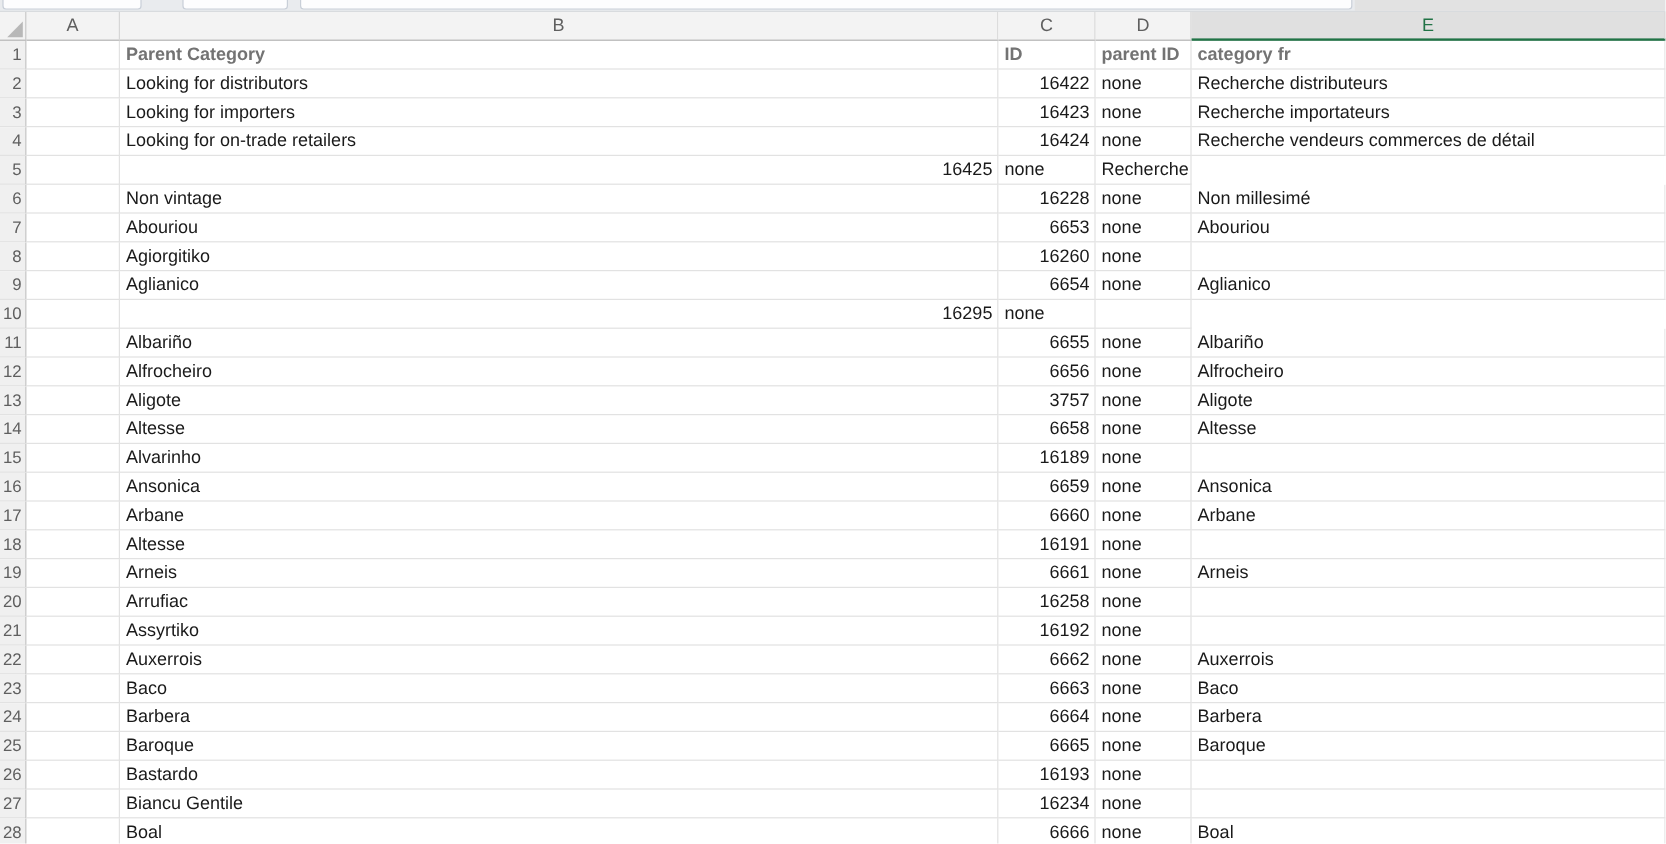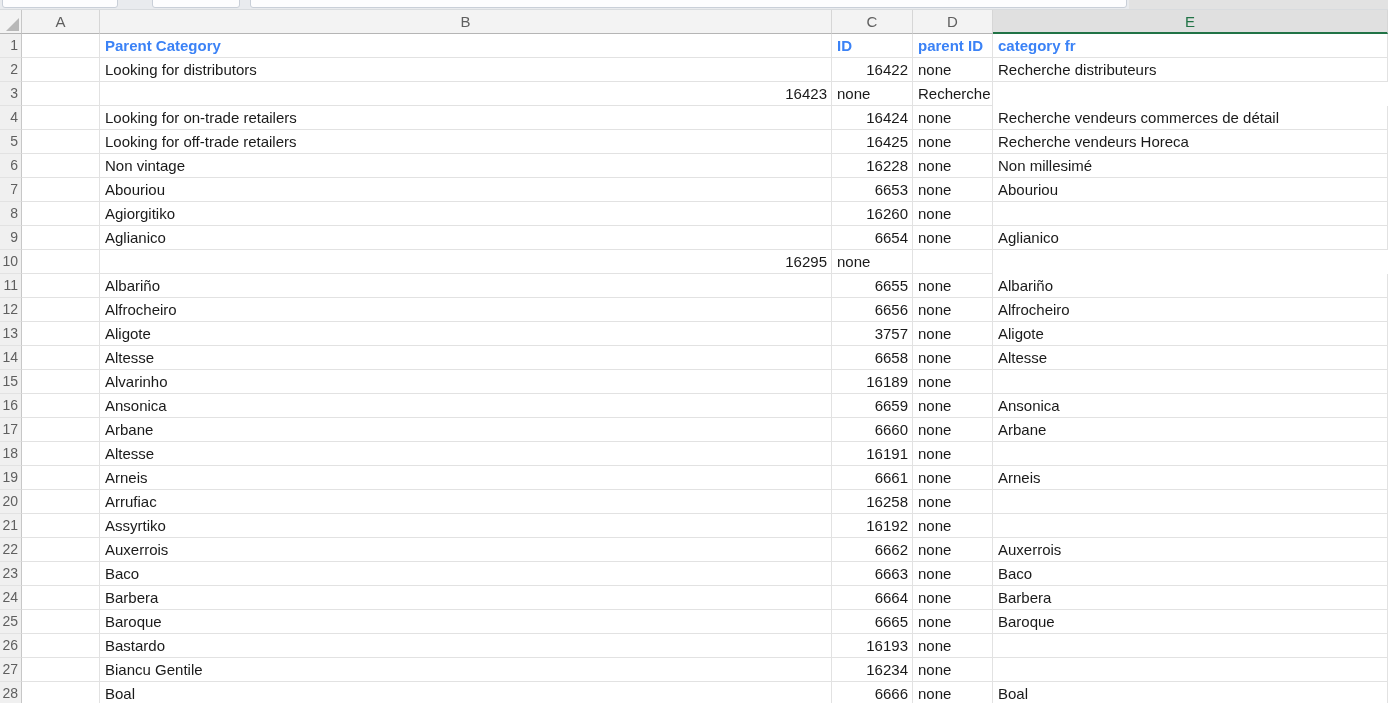--- a/index.html
+++ b/index.html
@@ -23,21 +23,21 @@
   .corner .tri { position: absolute; right: 2px; bottom: 2px; width: 0; height: 0;
         border-left: 13px solid transparent; border-bottom: 13px solid #b8b8b8; }
 
   
   .r { display: grid; grid-template-columns: 22px 78px 732px 81px 80px 395px; height: 24px; }
   .g { background: #f0f0f0; border-right: 1px solid #c7c7c7; border-bottom: 1px solid #e2e2e2;
        color: #5f5f5f; font-size: 14px; text-align: right; padding: 3px 3px 0 0; overflow: hidden; white-space: nowrap; }
   .c { border-right: 1px solid #e2e2e2; border-bottom: 1px solid #e2e2e2; font-size: 15px; color: #1a1a1a;
        padding: 3px 4px 0 5px; white-space: nowrap; overflow: hidden; }
   .cc { text-align: right; }
-  .r.bold .c { font-weight: bold; color: #3b82f6; }
+  .r.bold .c { font-weight: bold; color: #737373; }
   .r.bold .cc { text-align: left; }
 </style>
 </head>
 <body>
 
 <div id="app">
 
   <div class="topstrip">
     <div class="tbox namebox"></div>
     <div class="tbox fxbox"></div>
@@ -69,36 +69,36 @@
         <div class="g">2</div>
         <div class="c ca"></div>
         <div class="c cb">Looking for distributors</div>
         <div class="c cc">16422</div>
         <div class="c cd">none</div>
         <div class="c ce">Recherche distributeurs</div>
       </div>
       <div class="r">
         <div class="g">3</div>
         <div class="c ca"></div>
+        <div class="c cb">Looking for importers</div>
         <div class="c cc">16423</div>
         <div class="c cd">none</div>
         <div class="c ce">Recherche importateurs</div>
       </div>
       <div class="r">
         <div class="g">4</div>
         <div class="c ca"></div>
         <div class="c cb">Looking for on-trade retailers</div>
         <div class="c cc">16424</div>
         <div class="c cd">none</div>
         <div class="c ce">Recherche vendeurs commerces de détail</div>
       </div>
       <div class="r">
         <div class="g">5</div>
         <div class="c ca"></div>
-        <div class="c cb">Looking for off-trade retailers</div>
         <div class="c cc">16425</div>
         <div class="c cd">none</div>
         <div class="c ce">Recherche vendeurs Horeca</div>
       </div>
       <div class="r">
         <div class="g">6</div>
         <div class="c ca"></div>
         <div class="c cb">Non vintage</div>
         <div class="c cc">16228</div>
         <div class="c cd">none</div>

